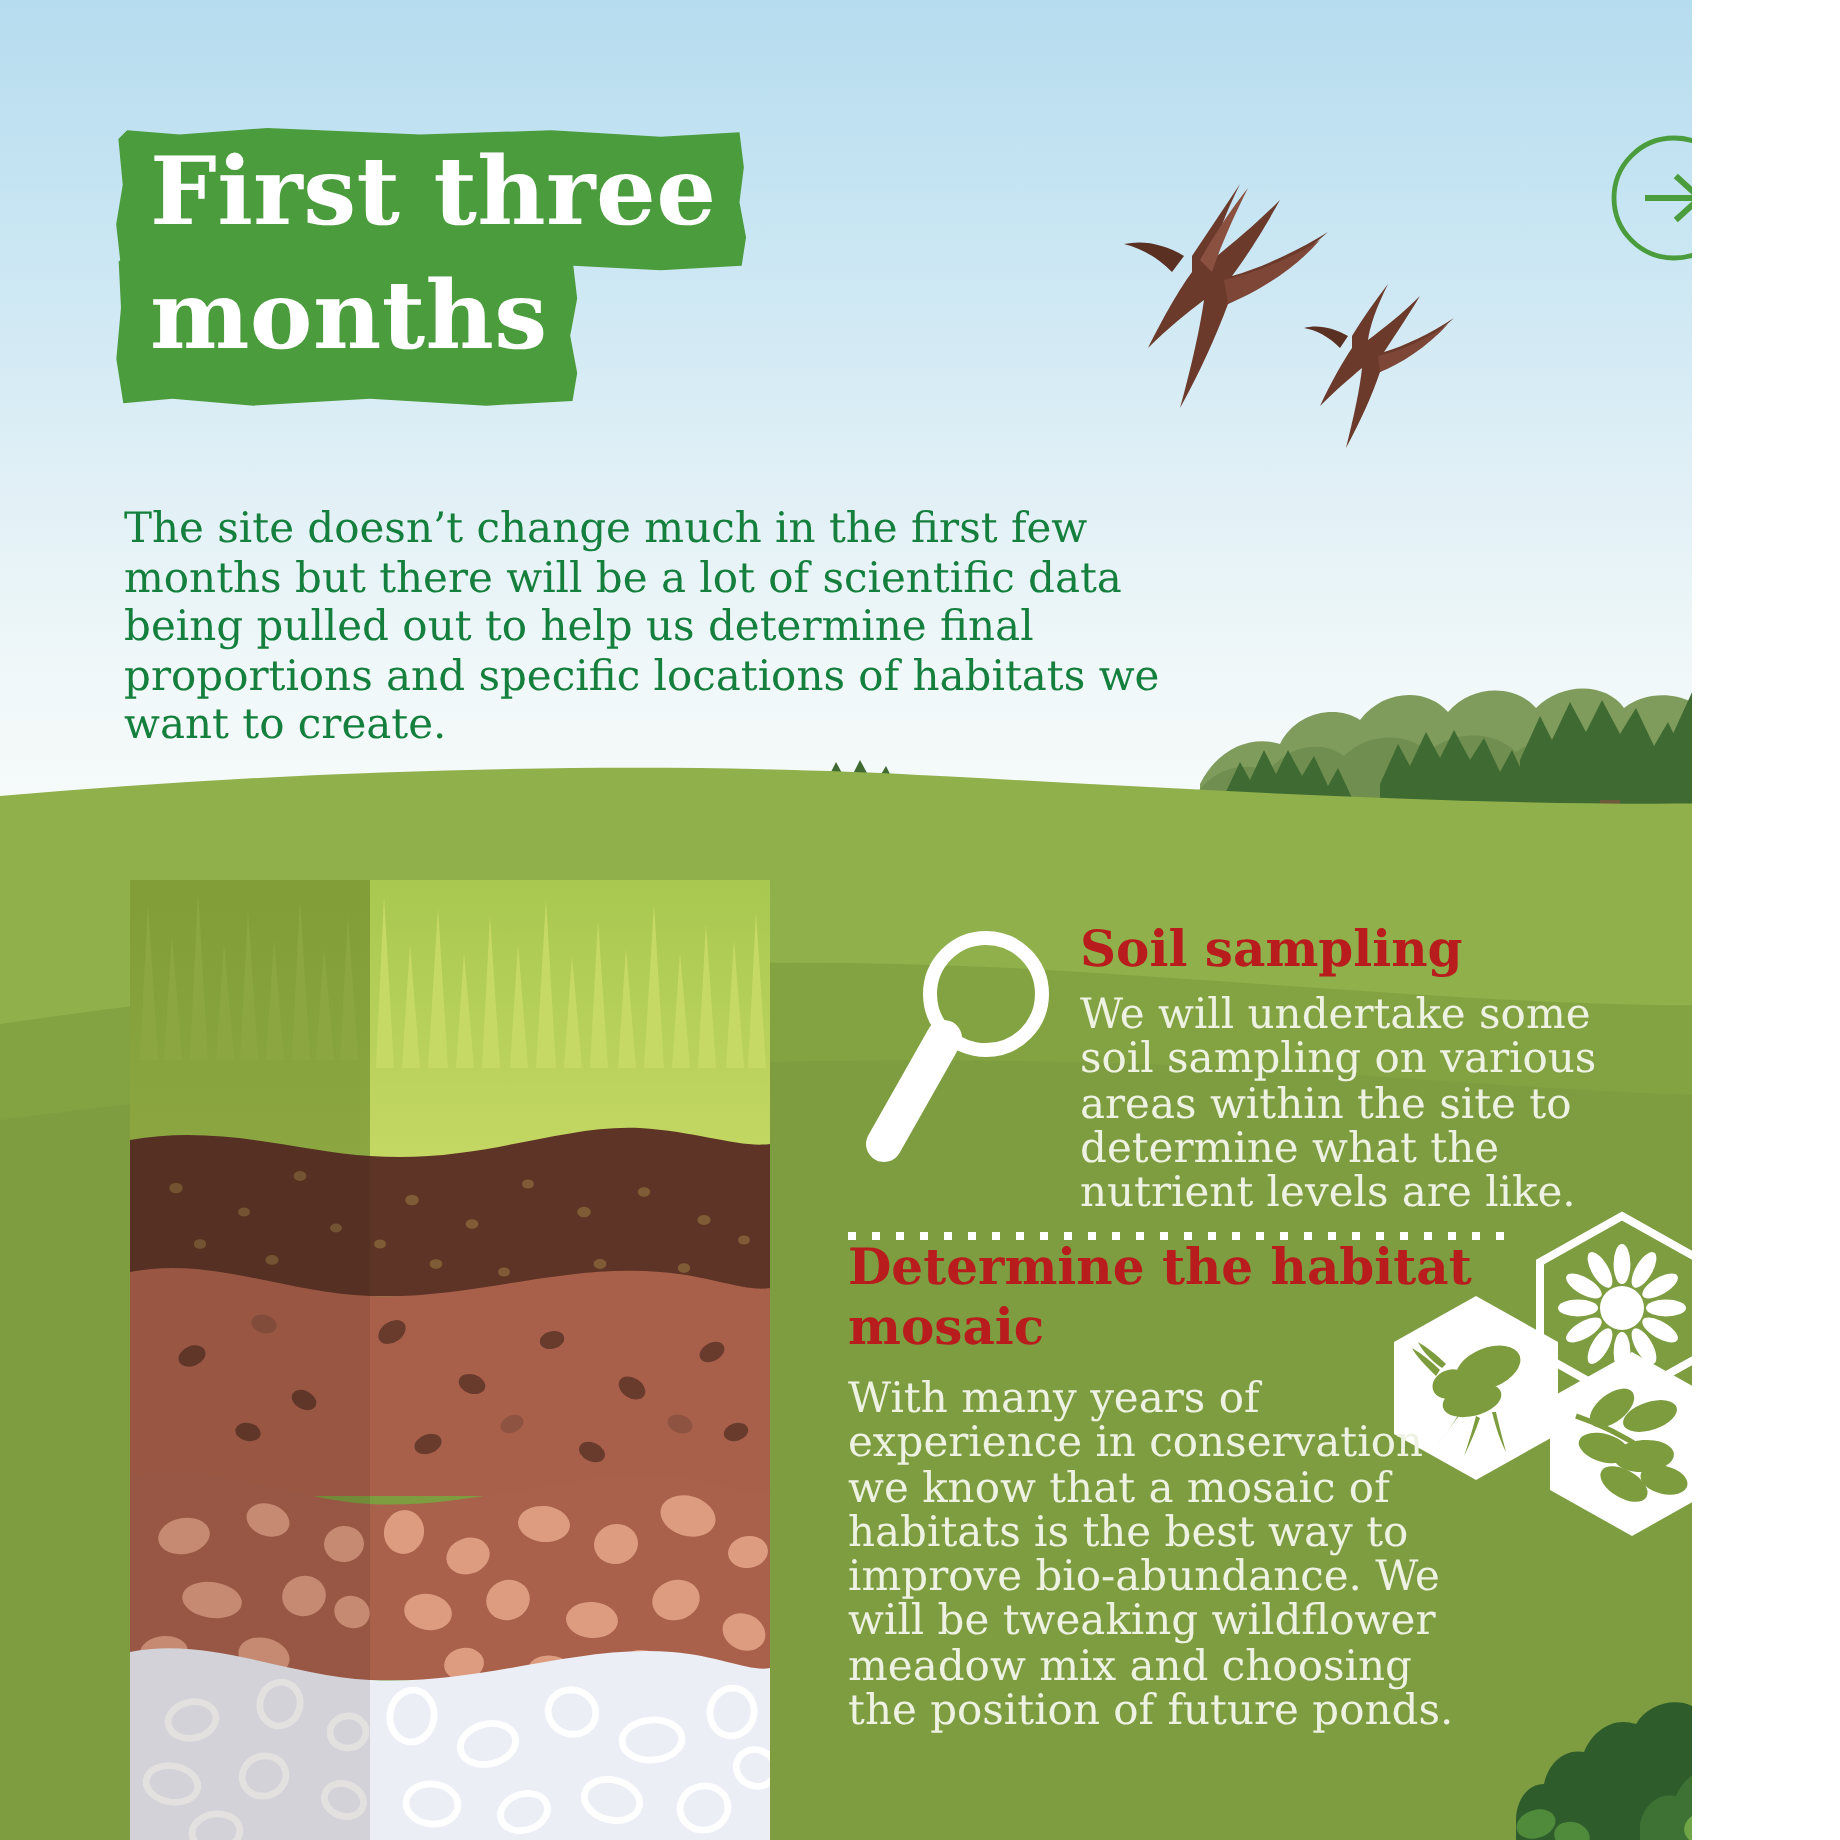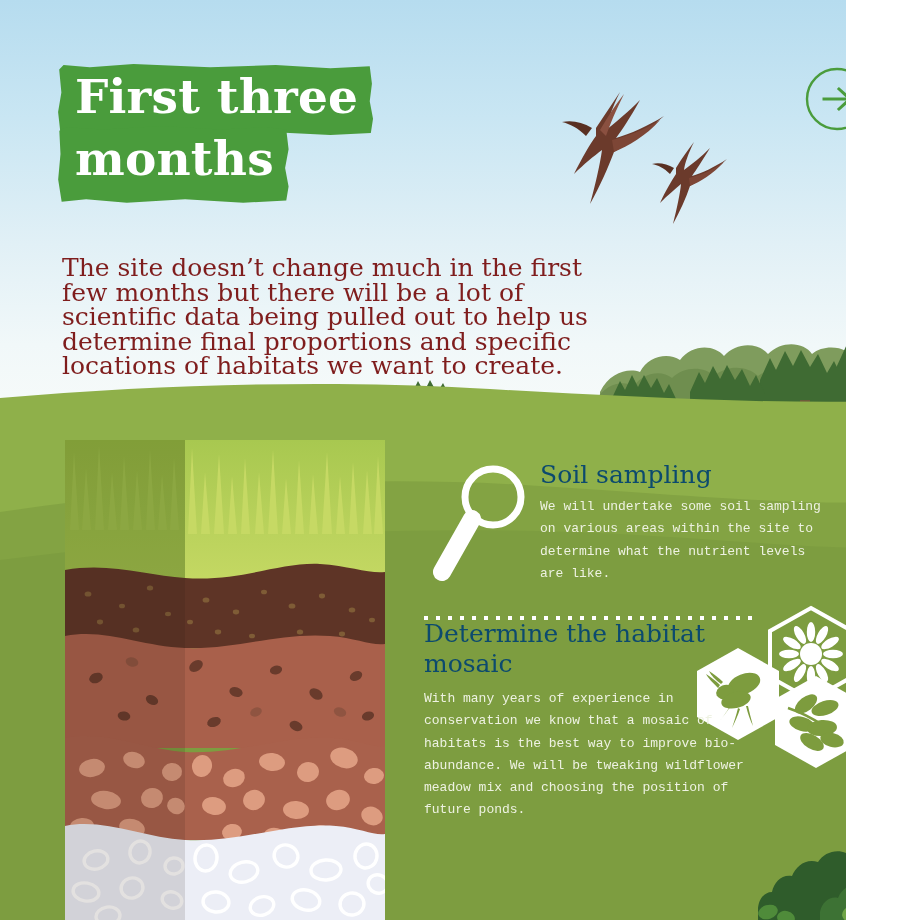--- a/index.html
+++ b/index.html
@@ -13,30 +13,30 @@
 
   
   .title-wrap{position:absolute;left:57px;top:64px;width:420px;}
   .title-line{display:inline-block;position:relative;color:#ffffff;font-weight:bold;
               font-size:47px;line-height:54px;letter-spacing:0.2px;padding:6px 16px 8px 18px;}
   .title-line .bg{position:absolute;left:0;top:0;right:0;bottom:0;z-index:0;}
   .title-line .txt{position:relative;z-index:1;}
   .t2{margin-top:-6px;}
 
   
-  .intro{position:absolute;left:62px;top:231px;width:540px;color:#7f1d1d;
-         font-size:25px;line-height:24.5px;}
+  .intro{position:absolute;left:62px;top:231px;width:540px;color:#15803d;
+         font-size:21px;line-height:24.5px;}
 
   
   .arrow-btn{position:absolute;left:805px;top:67px;width:64px;height:64px;}
 
   
   .sec{position:absolute;}
-  .sec-title{color:#0c4a6e;font-weight:normal;font-size:25px;line-height:30px;margin:0;}
-  .sec-body{color:#eef2e2;font-size:13px;line-height:22.3px;margin:0;font-family:Liberation Mono, monospace;}
+  .sec-title{color:#b91c1c;font-weight:bold;font-size:25px;line-height:30px;margin:0;}
+  .sec-body{color:#eef2e2;font-size:21px;line-height:22.3px;margin:0;}
 
   #soil-sec{left:540px;top:460px;width:300px;}
   #soil-sec .sec-body{margin-top:6px;width:286px;}
   .magnifier{position:absolute;left:428px;top:462px;width:100px;height:122px;}
 
   .divider{position:absolute;left:424px;top:616px;width:330px;height:5px;
            background-image:linear-gradient(to right,#ffffff 0 4px,rgba(255,255,255,0) 4px 12px);
            background-size:12px 4px;background-repeat:repeat-x;}
 
   #mosaic-sec{left:424px;top:619px;width:330px;}

